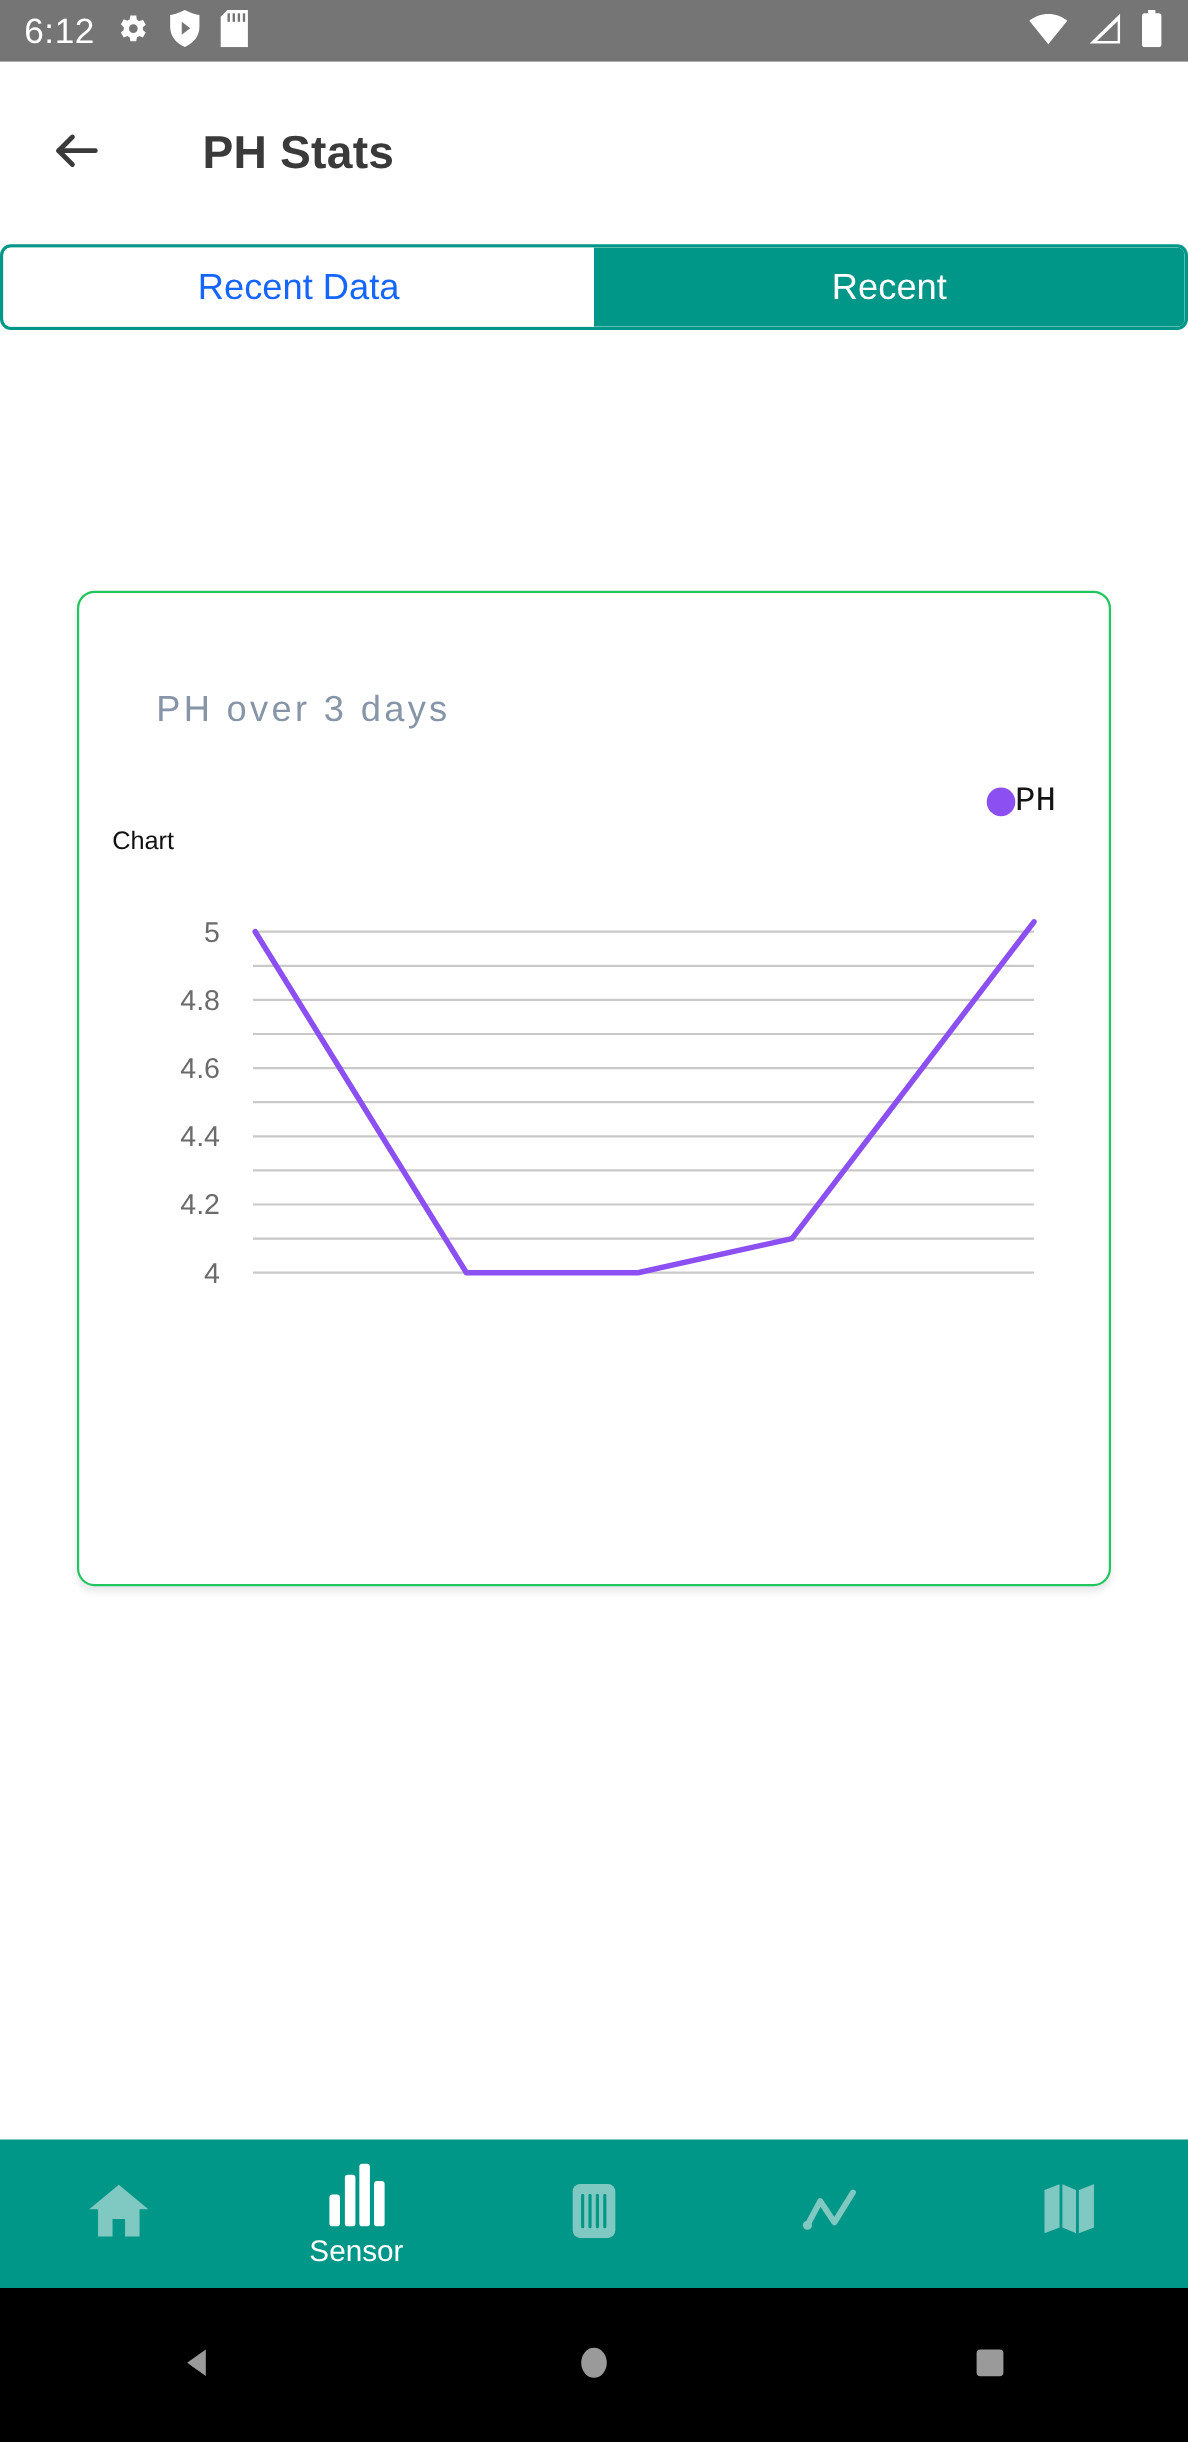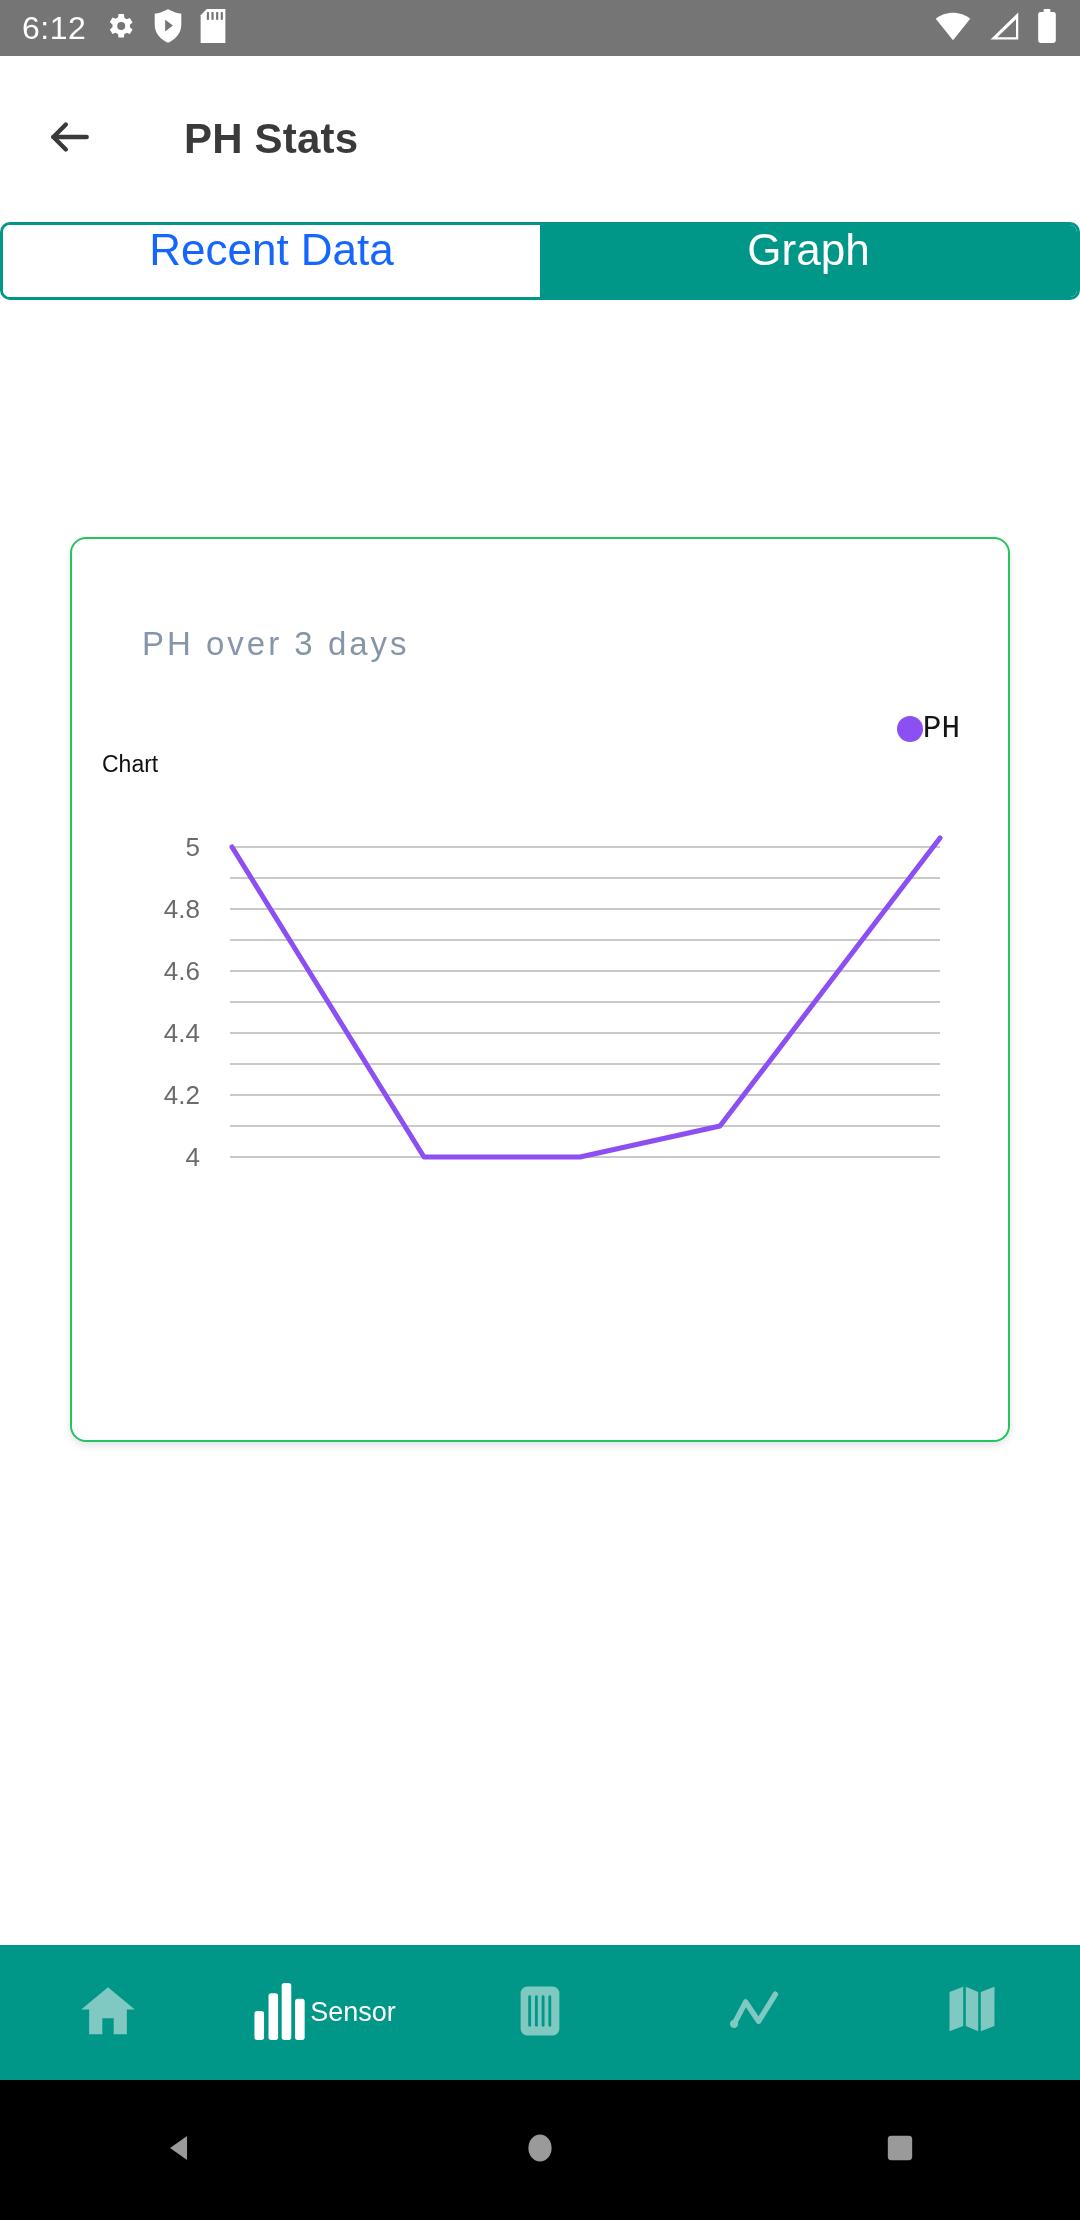--- a/index.html
+++ b/index.html
@@ -36,22 +36,22 @@
     letter-spacing:0.2px;
   }
 
   
   .segmented {
     position:absolute; left:0; top:222px; width:1080px; height:78px;
     border:3px solid #009688; border-radius:10px;
     display:flex; overflow:hidden; background:#ffffff;
   }
   .seg {
-    flex:1; display:flex; justify-content:center;
-    font-size:44px; cursor:pointer; user-select:none;
+    flex:1; display:flex; align-items:center; justify-content:center;
+    font-size:33px; cursor:pointer; user-select:none;
   }
   .seg.inactive { background:#ffffff; color:#1565ff; }
   .seg.active { background:#009688; color:#ffffff; }
 
   
   .card {
     position:absolute; left:70px; top:537px; width:940px; height:905px;
     background:#ffffff; border:2px solid #22c55e; border-radius:16px;
     box-shadow:0 4px 7px rgba(60,64,90,0.13);
   }
@@ -73,21 +73,21 @@
   .plot-wrap { position:absolute; left:0; top:285px; width:940px; height:360px; }
   .plot-svg { display:block; }
 
   
   .bottomnav {
     position:absolute; left:0; top:1945px; width:1080px; height:135px;
     background:#009688; display:flex; align-items:center;
   }
   .nav-item {
     flex:1; height:135px;
-    display:flex; flex-direction:row; align-items:center; justify-content:center;
+    display:flex; flex-direction:column; align-items:center; justify-content:center;
     gap:4px; cursor:pointer;
   }
   .nav-label { font-size:27px; color:#ffffff; line-height:1; }
 
   
   .navbar {
     position:absolute; left:0; top:2080px; width:1080px; height:140px;
     background:#000000; display:flex; align-items:center; justify-content:space-around;
   }
   .navbtn { width:120px; height:140px; display:flex; align-items:center; justify-content:center; }
@@ -154,21 +154,21 @@
       </span>
     </div>
     <div class="appbar-title">PH Stats</div>
   </div>
 
   <div class="segmented">
     <div class="seg inactive">
       <span>Recent Data</span>
     </div>
     <div class="seg active">
-      <span>Graph</span>
+      <span>Recent</span>
     </div>
   </div>
 
   <div class="card">
 
     <div class="card-title">PH over 3 days</div>
 
     <div class="legend">
       <span class="legend-dot"></span>
       <span class="legend-label">PH</span>

